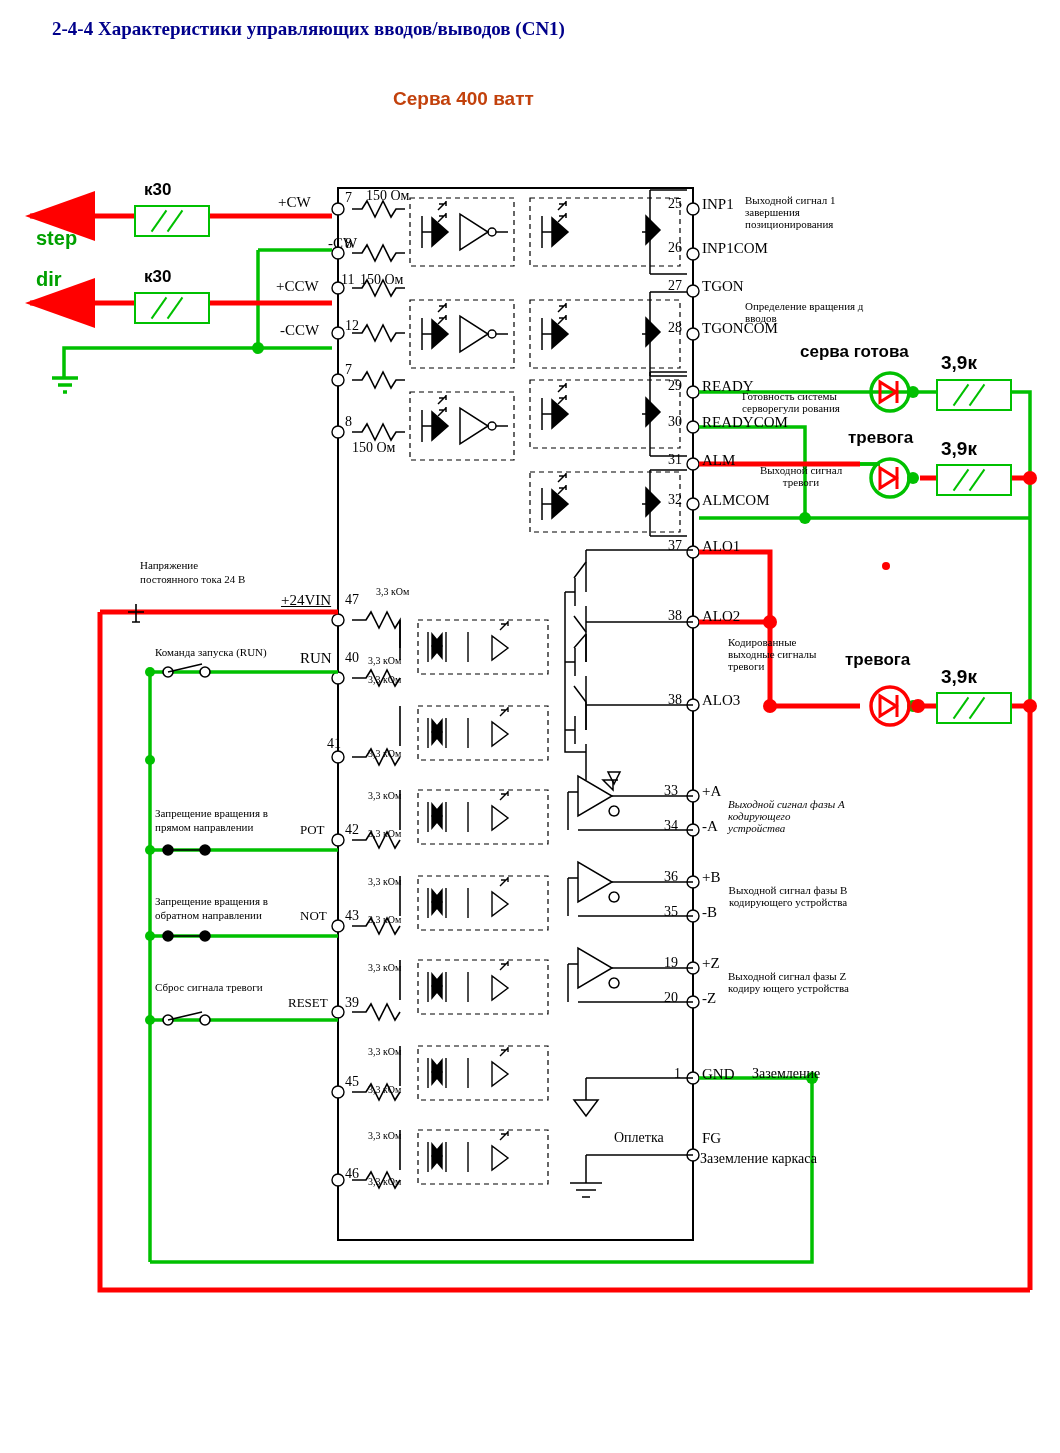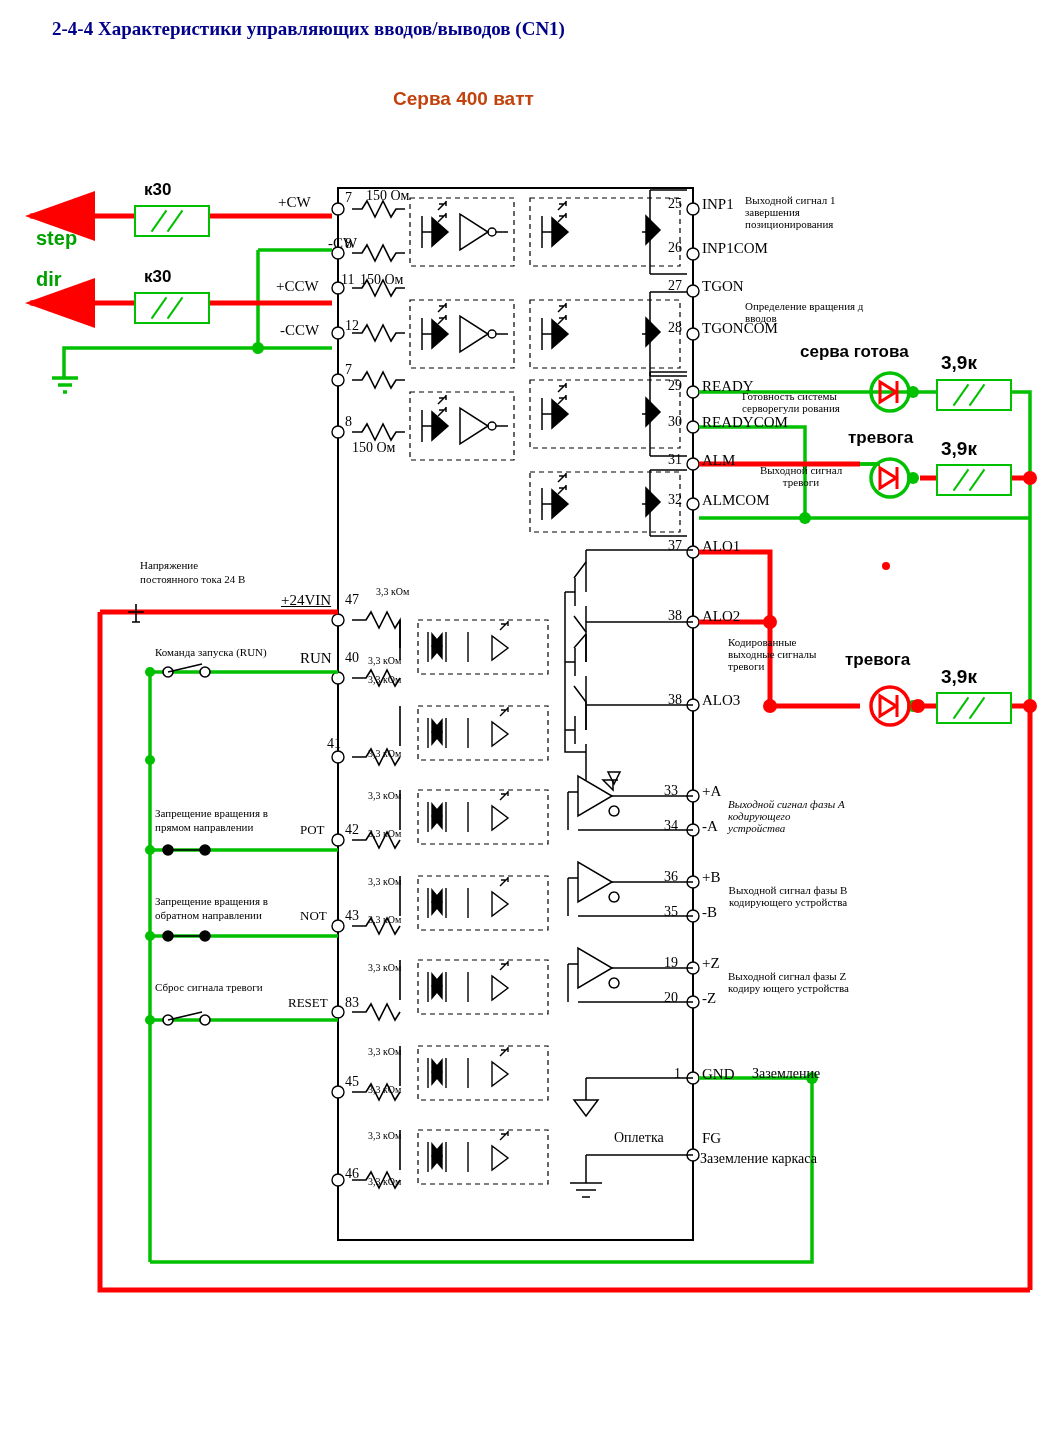--- a/index.html
+++ b/index.html
@@ -520,21 +520,21 @@
   <div class="t lbl-xs" style="left:368px;top:828px;">3,3 кОм</div>
 
   <div class="t lbl-s" style="left:155px;top:894px;width:145px;white-space:normal;line-height:14px;">Запрещение вращения в обратном направлении</div>
   <div class="t sig" style="left:300px;top:908px;font-size:13px;">NOT</div>
   <div class="t pin" style="left:345px;top:908px;">43</div>
   <div class="t lbl-xs" style="left:368px;top:876px;">3,3 кОм</div>
   <div class="t lbl-xs" style="left:368px;top:914px;">3,3 кОм</div>
 
   <div class="t lbl-s" style="left:155px;top:980px;width:120px;white-space:normal;line-height:14px;">Сброс сигнала тревоги</div>
   <div class="t sig" style="left:288px;top:995px;font-size:13px;">RESET</div>
-  <div class="t pin" style="left:345px;top:995px;">83</div>
+  <div class="t pin" style="left:345px;top:995px;">39</div>
   <div class="t lbl-xs" style="left:368px;top:962px;">3,3 кОм</div>
 
   <div class="t pin" style="left:345px;top:1074px;">45</div>
   <div class="t lbl-xs" style="left:368px;top:1046px;">3,3 кОм</div>
   <div class="t lbl-xs" style="left:368px;top:1084px;">3,3 кОм</div>
 
   <div class="t pin" style="left:345px;top:1166px;">46</div>
   <div class="t lbl-xs" style="left:368px;top:1130px;">3,3 кОм</div>
   <div class="t lbl-xs" style="left:368px;top:1176px;">3,3 кОм</div>
 

